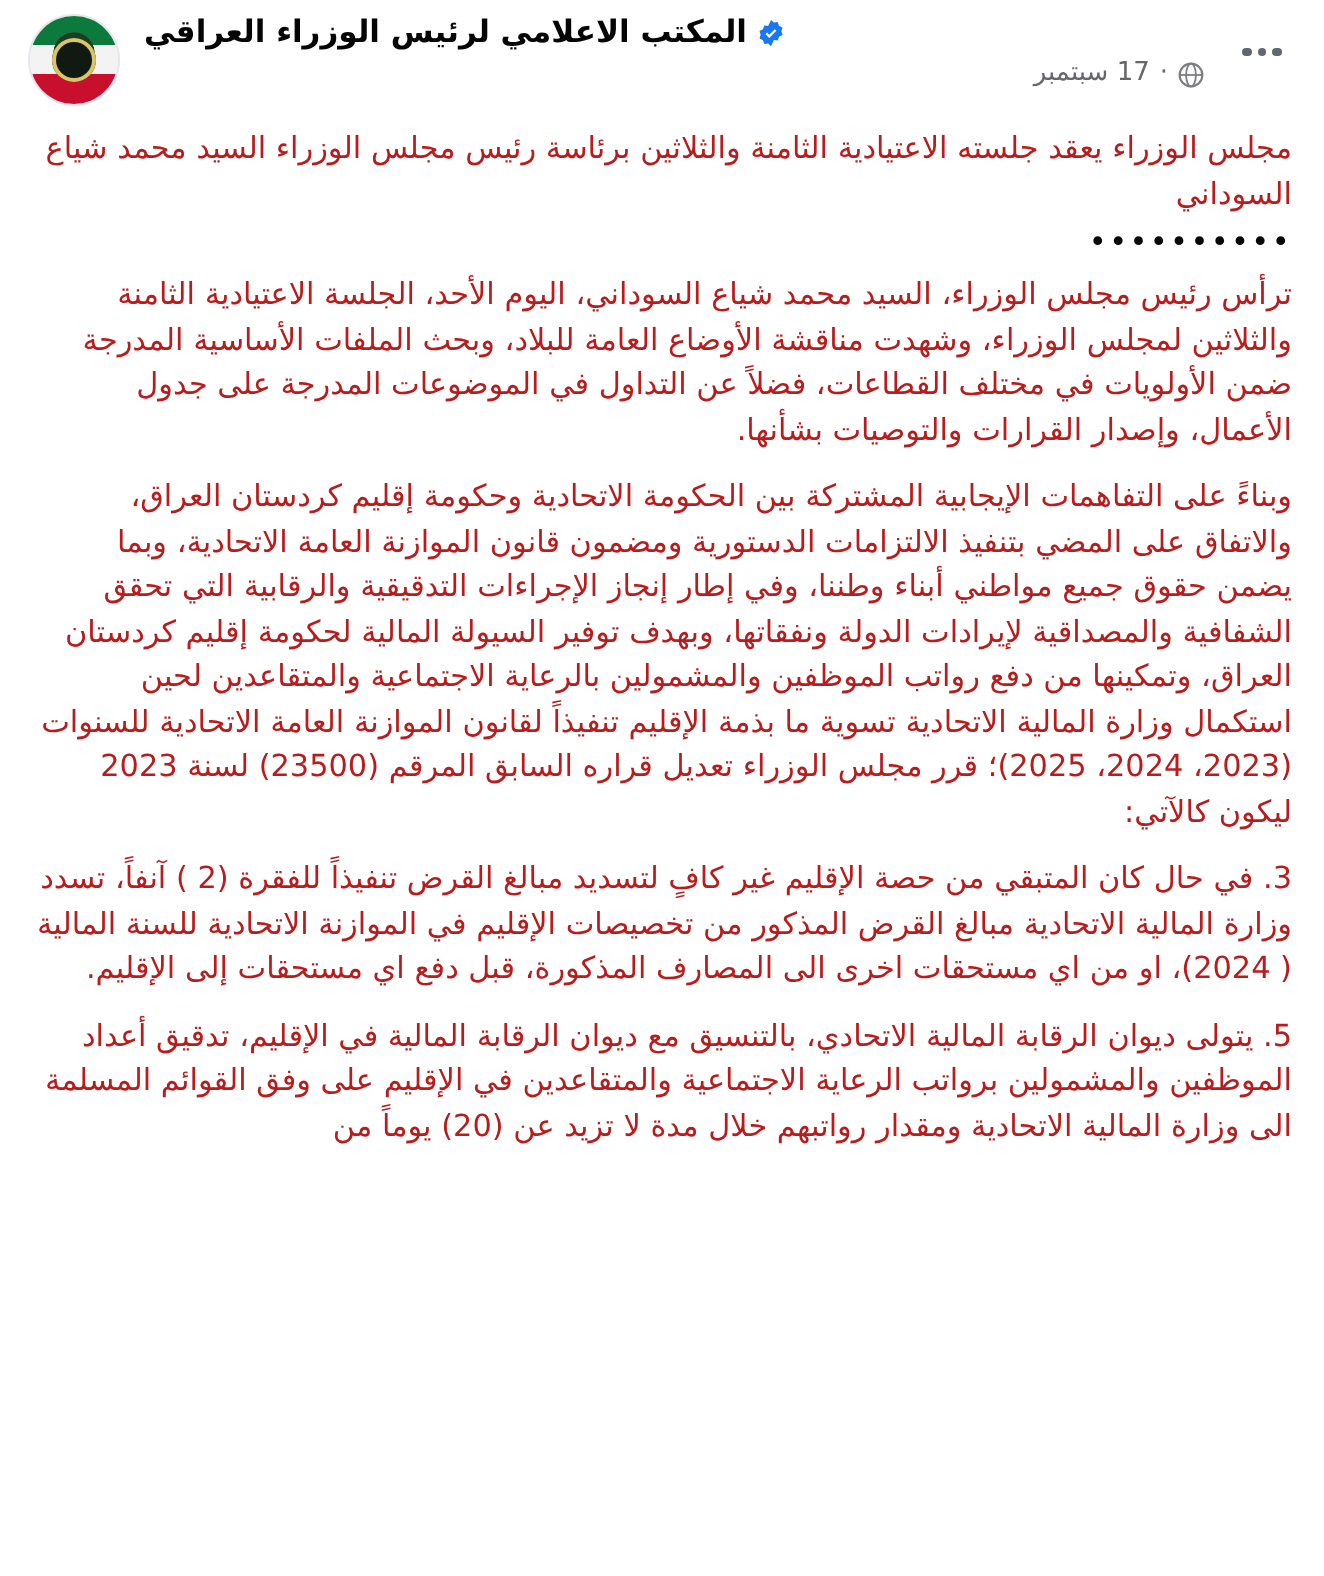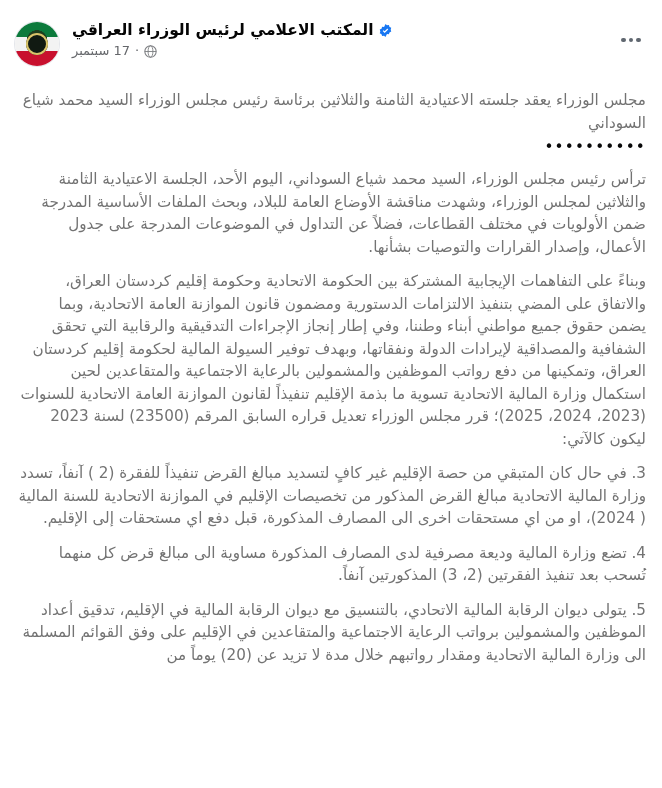--- a/index.html
+++ b/index.html
@@ -13,21 +13,21 @@
     width: 662px;
     height: 788px;
     overflow: hidden;
     position: relative;
   }
 
   
   .post-header {
     display: flex;
     align-items: flex-start;
-    padding: 21px 14px 6px 14px;
+    padding: 7px 14px 6px 14px;
     direction: rtl;
   }
   .avatar {
     width: 46px;
     height: 46px;
     border-radius: 50%;
     flex: 0 0 46px;
     background: #ffffff;
     border: 1px solid #e4e6eb;
     overflow: hidden;
@@ -77,20 +77,21 @@
   }
   .verified {
     width: 15px;
     height: 15px;
     flex: 0 0 15px;
     display: block;
   }
   .meta-row {
     display: flex;
     align-items: center;
+    justify-content: flex-end;
     gap: 5px;
     margin-top: 3px;
     flex-direction: row-reverse;
   }
   .meta-text {
     font-size: 13px;
     color: #65676b;
     line-height: 16px;
   }
   .dot-sep {
@@ -126,22 +127,22 @@
 
   
   .post-body {
     padding: 4px 16px 0 16px;
     direction: rtl;
     text-align: right;
   }
   .para {
     font-size: 15.2px;
     line-height: 22.5px;
-    color: #737373;
-    margin: 12px 0 11px 0;
+    color: #b91c1c;
+    margin: 0 0 11px 0;
     text-align: right;
   }
   .para.first {
     margin-bottom: 4px;
   }
   .dots-line {
     font-size: 15.2px;
     line-height: 18px;
     color: #080809;
     letter-spacing: 1.2px;
@@ -192,15 +193,14 @@
   </div>
 </div>
 
 <div class="post-body">
   <p class="para first">مجلس الوزراء يعقد جلسته الاعتيادية الثامنة والثلاثين برئاسة رئيس مجلس الوزراء السيد محمد شياع السوداني</p>
   <p class="dots-line">••••••••••</p>
   <p class="para">ترأس رئيس مجلس الوزراء، السيد محمد شياع السوداني، اليوم الأحد، الجلسة الاعتيادية الثامنة والثلاثين لمجلس الوزراء، وشهدت مناقشة الأوضاع العامة للبلاد، وبحث الملفات الأساسية المدرجة ضمن الأولويات في مختلف القطاعات، فضلاً عن التداول في الموضوعات المدرجة على جدول الأعمال، وإصدار القرارات والتوصيات بشأنها.</p>
   <p class="para">وبناءً على التفاهمات الإيجابية المشتركة بين الحكومة الاتحادية وحكومة إقليم كردستان العراق، والاتفاق على المضي بتنفيذ الالتزامات الدستورية ومضمون قانون الموازنة العامة الاتحادية، وبما يضمن حقوق جميع مواطني أبناء وطننا، وفي إطار إنجاز الإجراءات التدقيقية والرقابية التي تحقق الشفافية والمصداقية لإيرادات الدولة ونفقاتها، وبهدف توفير السيولة المالية لحكومة إقليم كردستان العراق، وتمكينها من دفع رواتب الموظفين والمشمولين بالرعاية الاجتماعية والمتقاعدين لحين استكمال وزارة المالية الاتحادية تسوية ما بذمة الإقليم تنفيذاً لقانون الموازنة العامة الاتحادية للسنوات (2023، 2024، 2025)؛ قرر مجلس الوزراء تعديل قراره السابق المرقم (23500) لسنة 2023 ليكون كالآتي:</p>
 
   <p class="para numbered">3. في حال كان المتبقي من حصة الإقليم غير كافٍ لتسديد مبالغ القرض تنفيذاً للفقرة (2 ) آنفاً، تسدد وزارة المالية الاتحادية مبالغ القرض المذكور من تخصيصات الإقليم في الموازنة الاتحادية للسنة المالية ( 2024)، او من اي مستحقات اخرى الى المصارف المذكورة، قبل دفع اي مستحقات إلى الإقليم.</p>
-  <p class="para numbered">4. تضع وزارة المالية وديعة مصرفية لدى المصارف المذكورة مساوية الى مبالغ قرض كل منهما تُسحب بعد تنفيذ الفقرتين (2، 3) المذكورتين آنفاً.</p>
   <p class="para numbered">5. يتولى ديوان الرقابة المالية الاتحادي، بالتنسيق مع ديوان الرقابة المالية في الإقليم، تدقيق أعداد الموظفين والمشمولين برواتب الرعاية الاجتماعية والمتقاعدين في الإقليم على وفق القوائم المسلمة الى وزارة المالية الاتحادية ومقدار رواتبهم خلال مدة لا تزيد عن (20) يوماً من</p>
 </div>
 
 </body></html>

